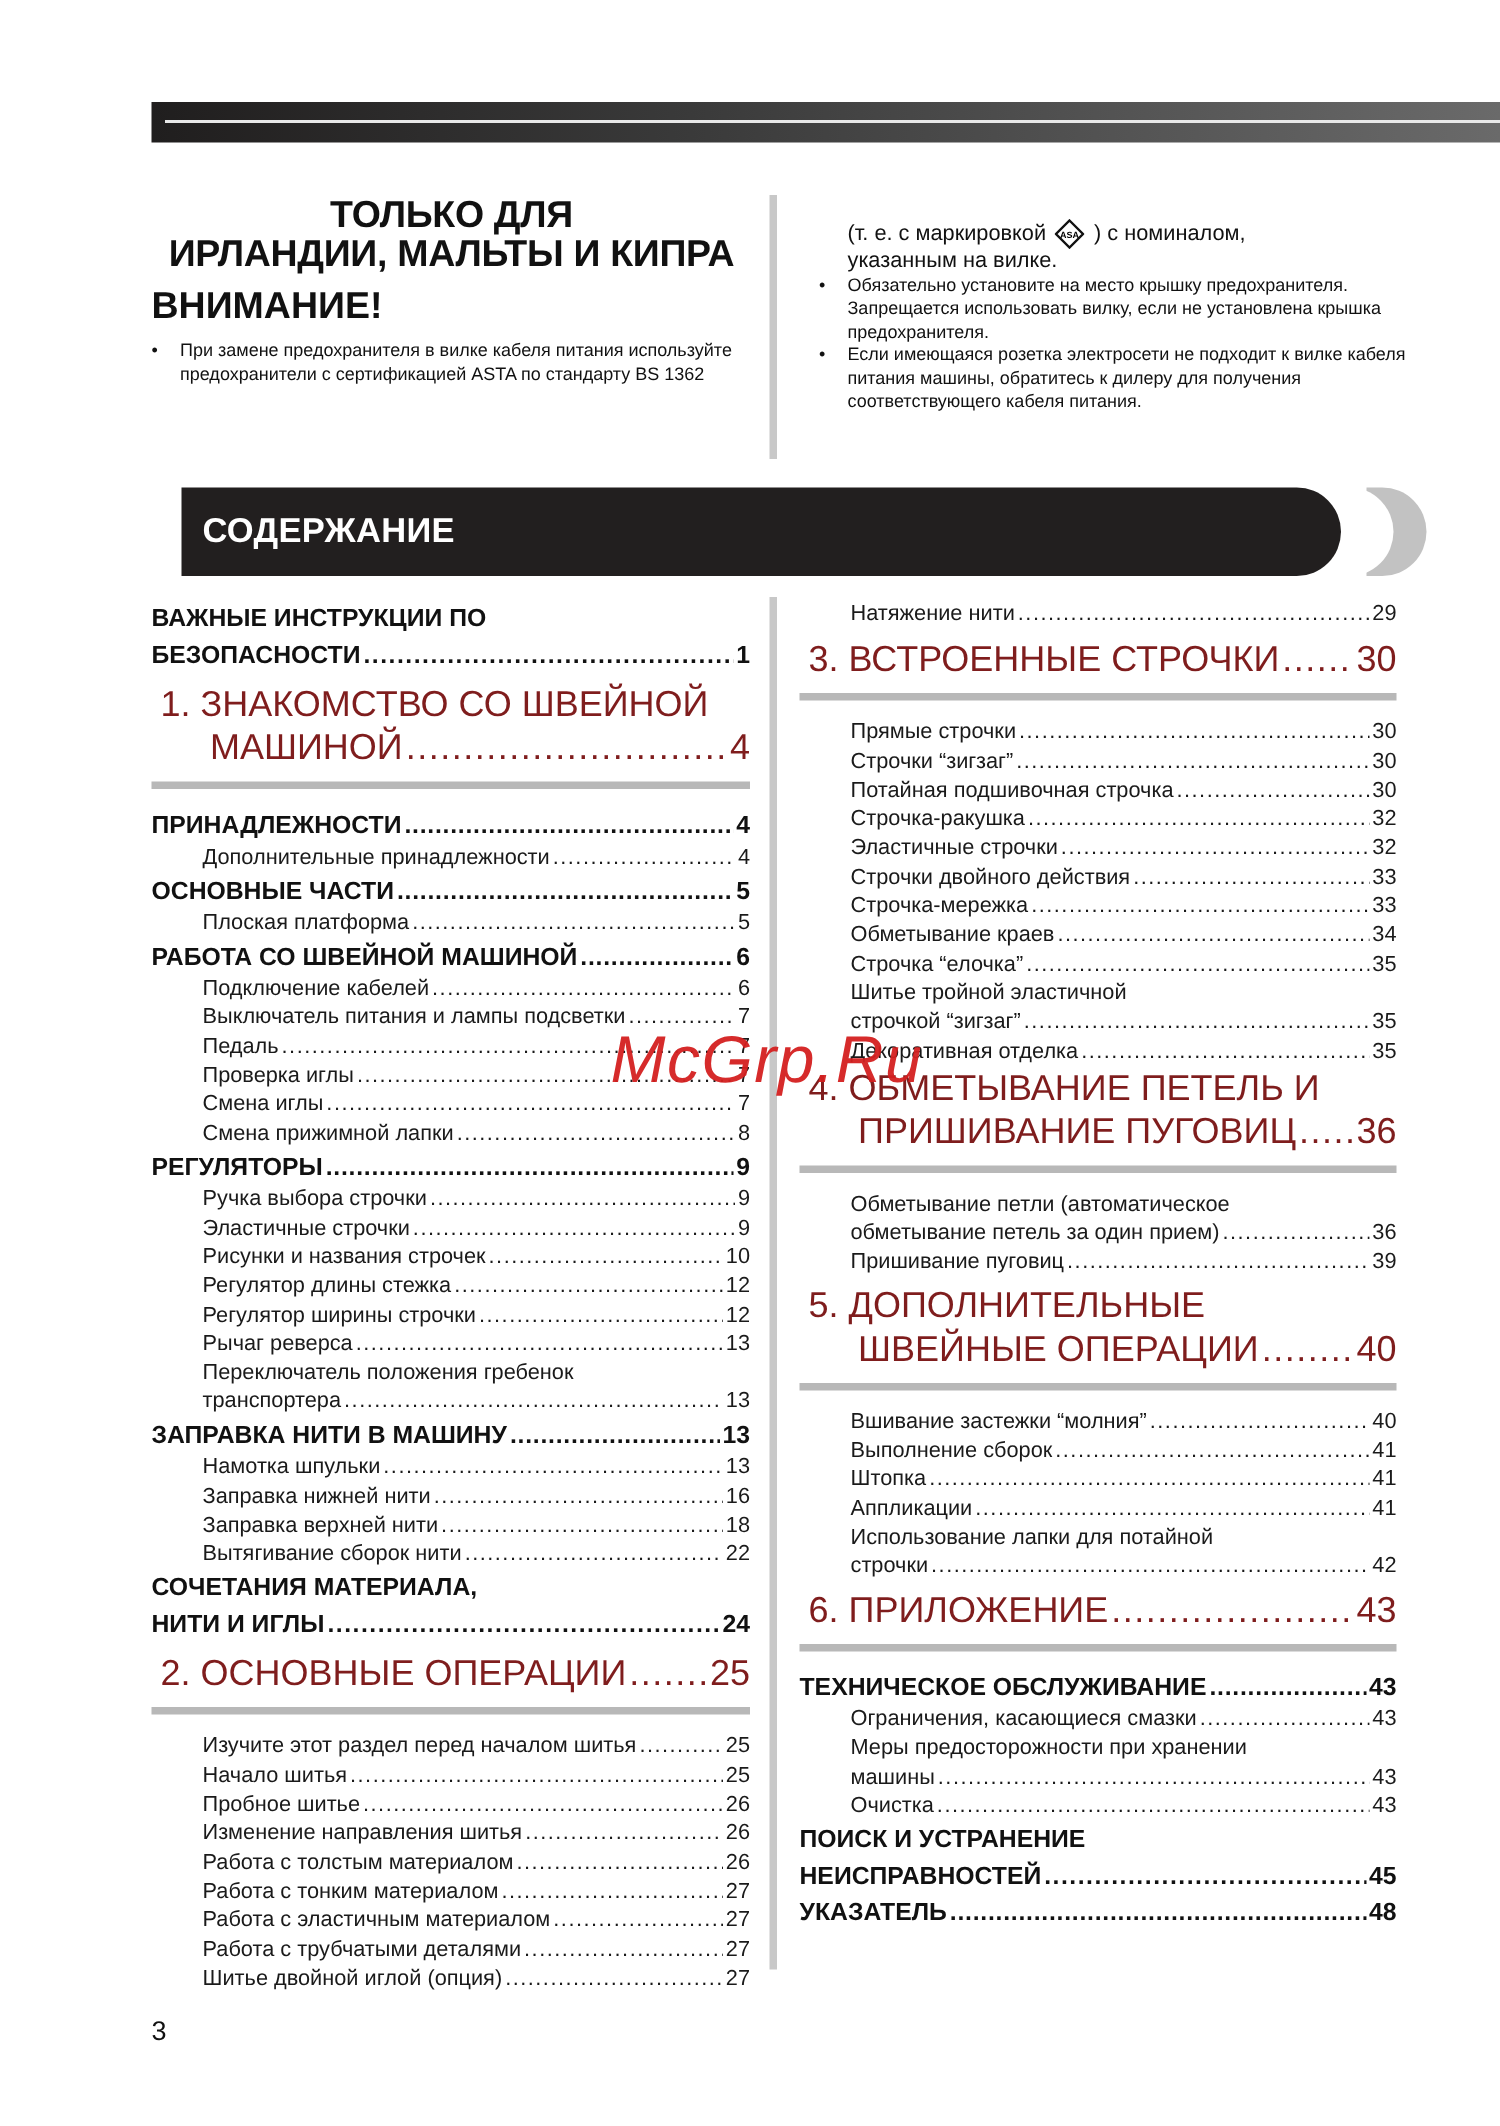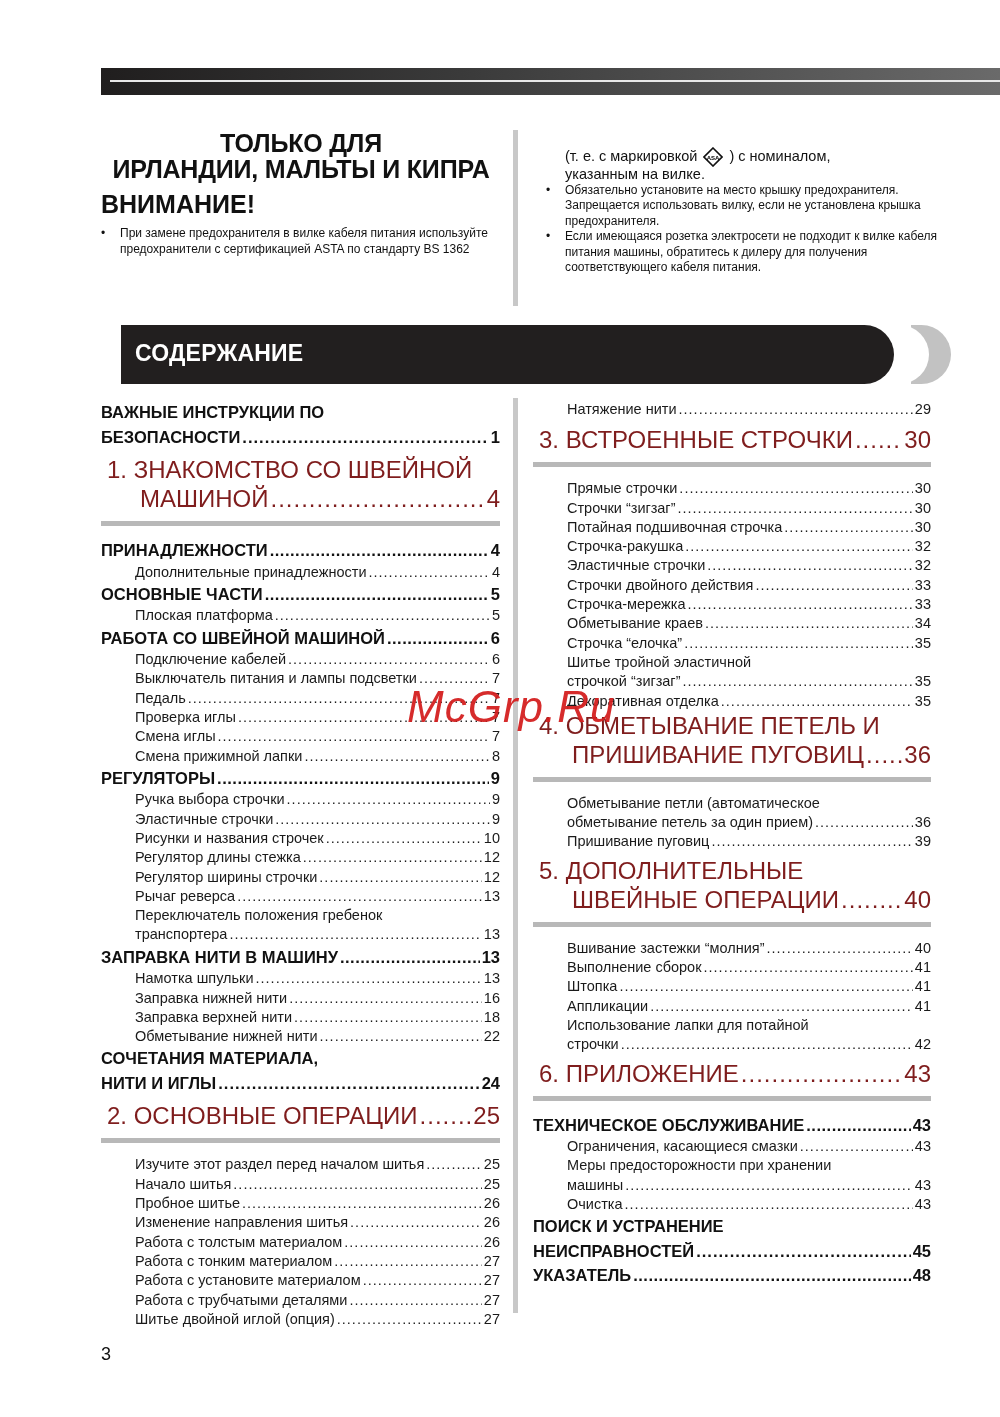--- a/index.html
+++ b/index.html
@@ -222,21 +222,21 @@
       <span class="t">Заправка нижней нити</span>
       <span class="d"></span>
       <span class="p">16</span>
     </div>
   <div class="row sub">
       <span class="t">Заправка верхней нити</span>
       <span class="d"></span>
       <span class="p">18</span>
     </div>
   <div class="row sub">
-      <span class="t">Обметывание нижней нити</span>
+      <span class="t">Вытягивание сборок нити</span>
       <span class="d"></span>
       <span class="p">22</span>
     </div>
 
   <div class="h1multi">
     <div>СОЧЕТАНИЯ МАТЕРИАЛА,</div>
     <div class="row">
         <span class="t">НИТИ И ИГЛЫ</span>
         <span class="d"></span>
         <span class="p">24</span>
@@ -273,21 +273,21 @@
       <span class="t">Работа с толстым материалом</span>
       <span class="d"></span>
       <span class="p">26</span>
     </div>
   <div class="row sub">
       <span class="t">Работа с тонким материалом</span>
       <span class="d"></span>
       <span class="p">27</span>
     </div>
   <div class="row sub">
-      <span class="t">Работа с установите материалом</span>
+      <span class="t">Работа с эластичным материалом</span>
       <span class="d"></span>
       <span class="p">27</span>
     </div>
   <div class="row sub">
       <span class="t">Работа с трубчатыми деталями</span>
       <span class="d"></span>
       <span class="p">27</span>
     </div>
   <div class="row sub">
       <span class="t">Шитье двойной иглой (опция)</span>

